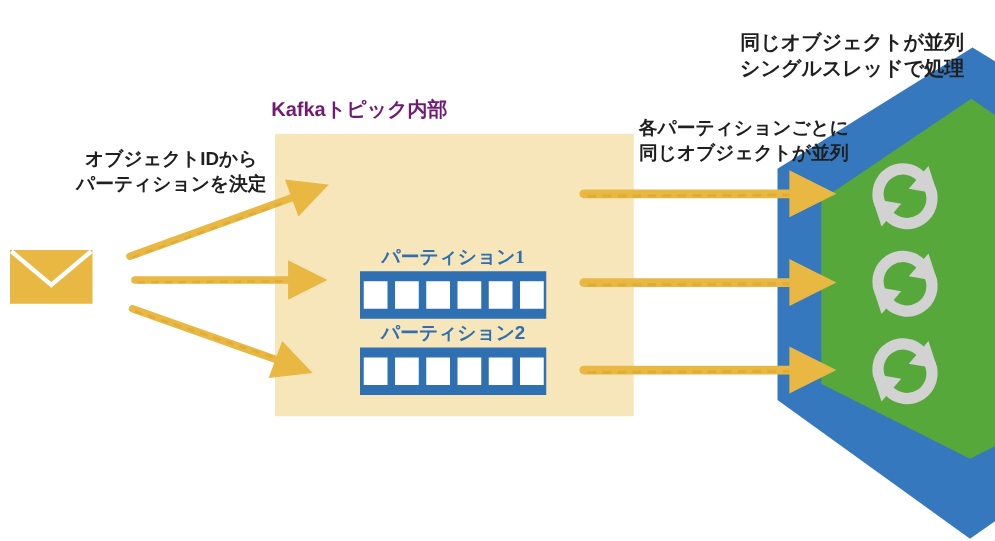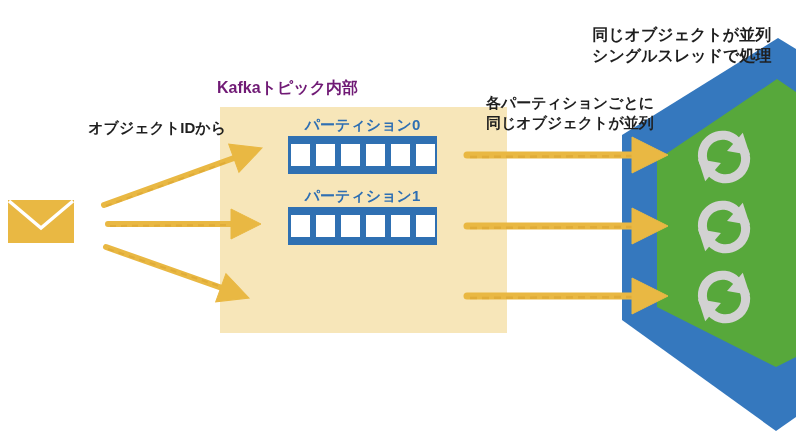--- a/index.html
+++ b/index.html
@@ -4,33 +4,33 @@
 <style>
   html,body{margin:0;padding:0;background:#ffffff;}
   #stage{
     position:relative;width:796px;height:433px;overflow:hidden;background:#ffffff;
     font-family:"Liberation Sans","DejaVu Sans",sans-serif;
   }
   .abs{position:absolute;}
   svg{display:block;}
   
   .note{font-weight:bold;color:#1f1f1f;font-size:15px;line-height:20px;white-space:nowrap;}
-  .note-producer{left:26px;top:118px;width:200px;text-align:right;}
-  .note-consumer{left:486px;top:93px;text-align:left;}
+  .note-producer{left:37px;top:118px;width:200px;text-align:center;}
+  .note-consumer{left:511px;top:93px;text-align:center;}
   .note-parallel{left:592px;top:24px;font-size:16px;line-height:21px;text-align:center;}
   
   .topic-title{left:217px;top:78px;font-size:16px;font-weight:bold;color:#701a75;white-space:nowrap;}
   .topic-box{left:220px;top:107px;width:287px;height:226px;background:#f7e6b9;}
   .partition{left:288px;width:149px;text-align:center;}
   .partition .p-label{height:22px;font-size:15px;line-height:22px;font-weight:bold;color:#2e6fb3;white-space:nowrap;}
   .partition .p-bar{
     height:38px;background:#2f70b2;display:flex;align-items:center;justify-content:center;gap:6px;
   }
   .partition .slot{width:19px;height:22px;background:#ffffff;}
-  .p0{top:114px;} .p1{top:185px;} .p2{top:256px;}
+  .p0{top:114px;} .p1{top:195px;font-family:Liberation Serif, serif;} .p2{top:256px;}
 </style>
 </head>
 <body>
 
 <div id="stage">
 
   <div class="abs topic-box"></div>
 
   <svg class="abs" style="left:0;top:0;" width="796" height="433" viewBox="0 0 796 433">
 
@@ -89,45 +89,46 @@
     <g transform="translate(724,297)" stroke="#d2d2d2" fill="#d2d2d2">
       <path d="M -20 6 A 20 20 0 0 1 13 -15.5" fill="none" stroke-width="9"></path>
       <polygon points="0,0 -20,-12 -20,12" transform="translate(26,-2) rotate(41)" stroke="none"></polygon>
       <path d="M 20 -6 A 20 20 0 0 1 -13 15.5" fill="none" stroke-width="9"></path>
       <polygon points="0,0 -20,-12 -20,12" transform="translate(-26,2) rotate(221)" stroke="none"></polygon>
     </g>
   </svg>
 
   <div class="abs topic-title">Kafkaトピック内部</div>
 
-  <div class="abs partition p0">
-    <div class="p-label">パーティション0</div>
+  <div class="abs partition p1">
+    <div class="p-label">パーティション1</div>
     <div class="p-bar">
         <div class="slot"></div>
         <div class="slot"></div>
         <div class="slot"></div>
         <div class="slot"></div>
         <div class="slot"></div>
         <div class="slot"></div>
       </div>
   </div>
-  <div class="abs partition p1">
-    <div class="p-label">パーティション1</div>
+  <div class="abs partition p2">
+    <div class="p-label">パーティション2</div>
     <div class="p-bar">
         <div class="slot"></div>
         <div class="slot"></div>
         <div class="slot"></div>
         <div class="slot"></div>
         <div class="slot"></div>
         <div class="slot"></div>
       </div>
   </div>
 
   <div class="abs note note-producer">
     <div>オブジェクトIDから</div>
+    <div>パーティションを決定</div>
   </div>
   <div class="abs note note-consumer">
     <div>各パーティションごとに</div>
     <div>同じオブジェクトが並列</div>
   </div>
   <div class="abs note note-parallel">
     <div>同じオブジェクトが並列</div>
     <div>シングルスレッドで処理</div>
   </div>
 

